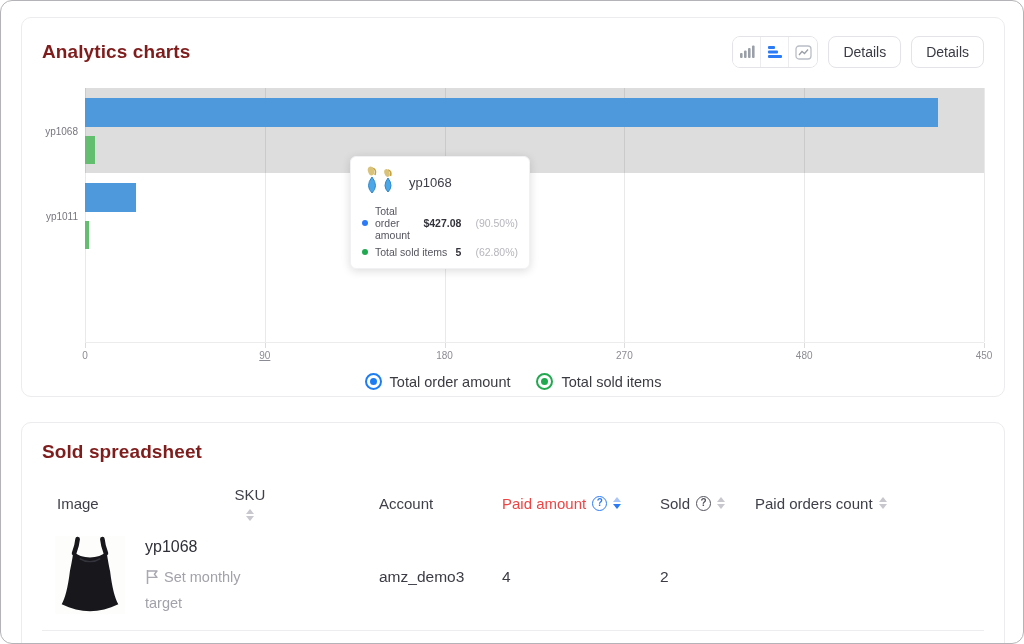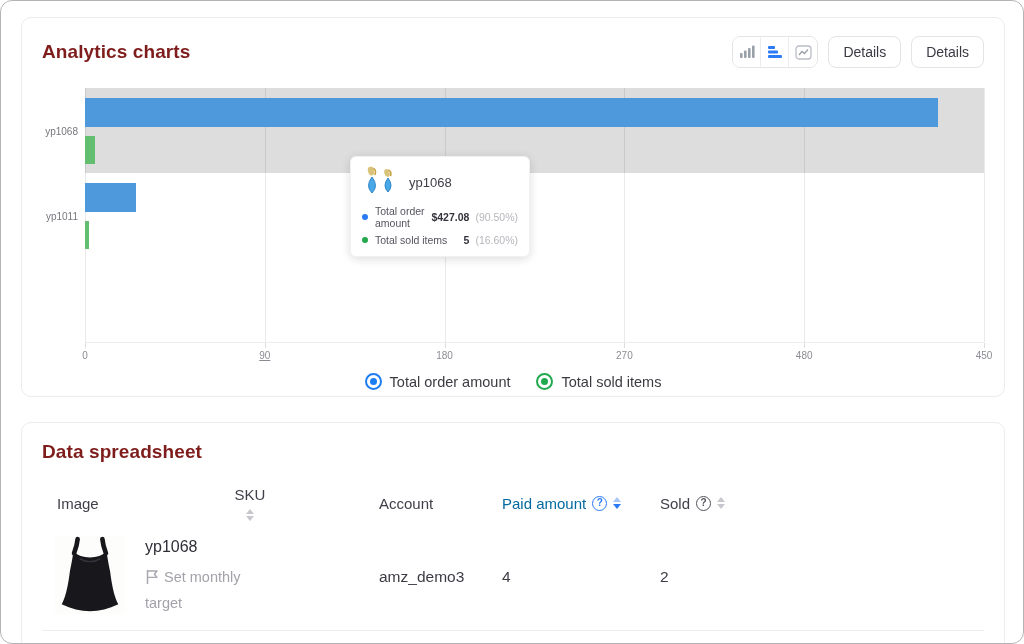--- a/index.html
+++ b/index.html
@@ -52,29 +52,29 @@
   
   .tooltip { position:absolute; left:265px; top:68px; width:180px; z-index:5; background:#fff;
              border:1px solid #f1f1f3; border-radius:6px; padding:9px 11px 10px;
              box-shadow:0 2px 10px rgba(0,0,0,.14); }
   .t-head { display:flex; align-items:center; gap:11px; margin-bottom:7px; }
   .t-title { font-size:13px; color:#3e3e48; }
   .t-row { display:flex; align-items:center; font-size:10.5px; color:#55555e; margin-top:5px; }
   .t-dot { width:6px; height:6px; border-radius:50%; margin-right:7px; flex:none; }
   .t-label { width:94px; }
   .t-value { font-weight:700; color:#33333b; }
-  .t-pct { color:#b6b6bc; margin-left:6px; }
+  .t-pct { color:#b6b6bc; margin-left:14px; }
 
   
   .tgrid { display:grid; grid-template-columns:103px 234px 123px 158px 95px 1fr; align-items:center; }
   .thead { margin-top:20px; height:40px; }
   .th { display:flex; align-items:center; gap:6px; font-size:15px; color:#3f3f49; }
   .th-image { padding-left:15px; }
   .th-sku { justify-content:space-between; padding-right:24px;flex-direction:column; }
-  .th-blue { color:#0369a1;text-align:right; }
+  .th-blue { color:#ef4444;text-align:right; }
   .sort { display:inline-flex; flex-direction:column; gap:2px; }
   .tri { width:0; height:0; border-left:4px solid transparent; border-right:4px solid transparent; }
   .tri-up { border-bottom:5px solid #c7c7cd; }
   .tri-down { border-top:5px solid #c7c7cd; }
   .tri-up.act { border-bottom-color:#a9c6f8; }
   .tri-down.act { border-top-color:#2b7bf6; }
   .help { width:15px; height:15px; border-radius:50%; display:inline-flex; align-items:center;
           justify-content:center; font-size:10px; font-weight:700; line-height:1; flex:none; }
   .help-blue { border:1.5px solid #2b7bf6; color:#2b7bf6; }
   .help-dark { border:1.5px solid #53535c; color:#53535c; }
@@ -152,21 +152,21 @@
           <div class="t-row">
             <span class="t-dot" style="background: rgb(43, 123, 246);"></span>
             <span class="t-label">Total order amount</span>
             <span class="t-value">$427.08</span>
             <span class="t-pct">(90.50%)</span>
           </div>
           <div class="t-row">
             <span class="t-dot" style="background: rgb(33, 169, 79);"></span>
             <span class="t-label">Total sold items</span>
             <span class="t-value">5</span>
-            <span class="t-pct">(16.60%)</span>
+            <span class="t-pct">(62.80%)</span>
           </div>
         </div>
       <div class="band hl">
             <span class="cat">yp1068</span>
             <div class="bar bar-a" style="width: 94.9067%; background: rgb(77, 153, 220);"></div>
             <div class="bar bar-b" style="width: 1.11111%; background: rgb(100, 190, 112);"></div>
           </div>
           <div class="band">
             <span class="cat">yp1011</span>
             <div class="bar bar-a" style="width: 5.66667%; background: rgb(77, 153, 220);"></div>
@@ -198,21 +198,21 @@
             <span class="radio" style="border-color: rgb(33, 169, 79);">
               <span class="radio-dot" style="background: rgb(33, 169, 79);"></span>
             </span>
             <span class="legend-label">Total sold items</span>
           </div>
         </div>
     </div>
   </section>
 
   <section class="card card-sheet">
-    <h2 class="card-title">Data spreadsheet</h2>
+    <h2 class="card-title">Sold spreadsheet</h2>
 
     <div class="tgrid thead">
       <div class="th th-image">
         <span>Image</span>
       </div>
       <div class="th th-sku">
         <span>SKU</span>
         <span class="sort">
             <i class="tri tri-up"></i>
             <i class="tri tri-down"></i>
@@ -225,20 +225,27 @@
         <span class="th-blue">Paid amount</span>
         <span class="help help-blue">?</span>
         <span class="sort">
             <i class="tri tri-up act"></i>
             <i class="tri tri-down act"></i>
           </span>
       </div>
       <div class="th">
         <span>Sold</span>
         <span class="help help-dark">?</span>
+        <span class="sort">
+            <i class="tri tri-up"></i>
+            <i class="tri tri-down"></i>
+          </span>
+      </div>
+      <div class="th">
+        <span>Paid orders count</span>
         <span class="sort">
             <i class="tri tri-up"></i>
             <i class="tri tri-down"></i>
           </span>
       </div>
     </div>
 
     <div class="tgrid trow">
       <div class="td td-image">
         <svg width="70" height="80" viewBox="0 0 68 76">

